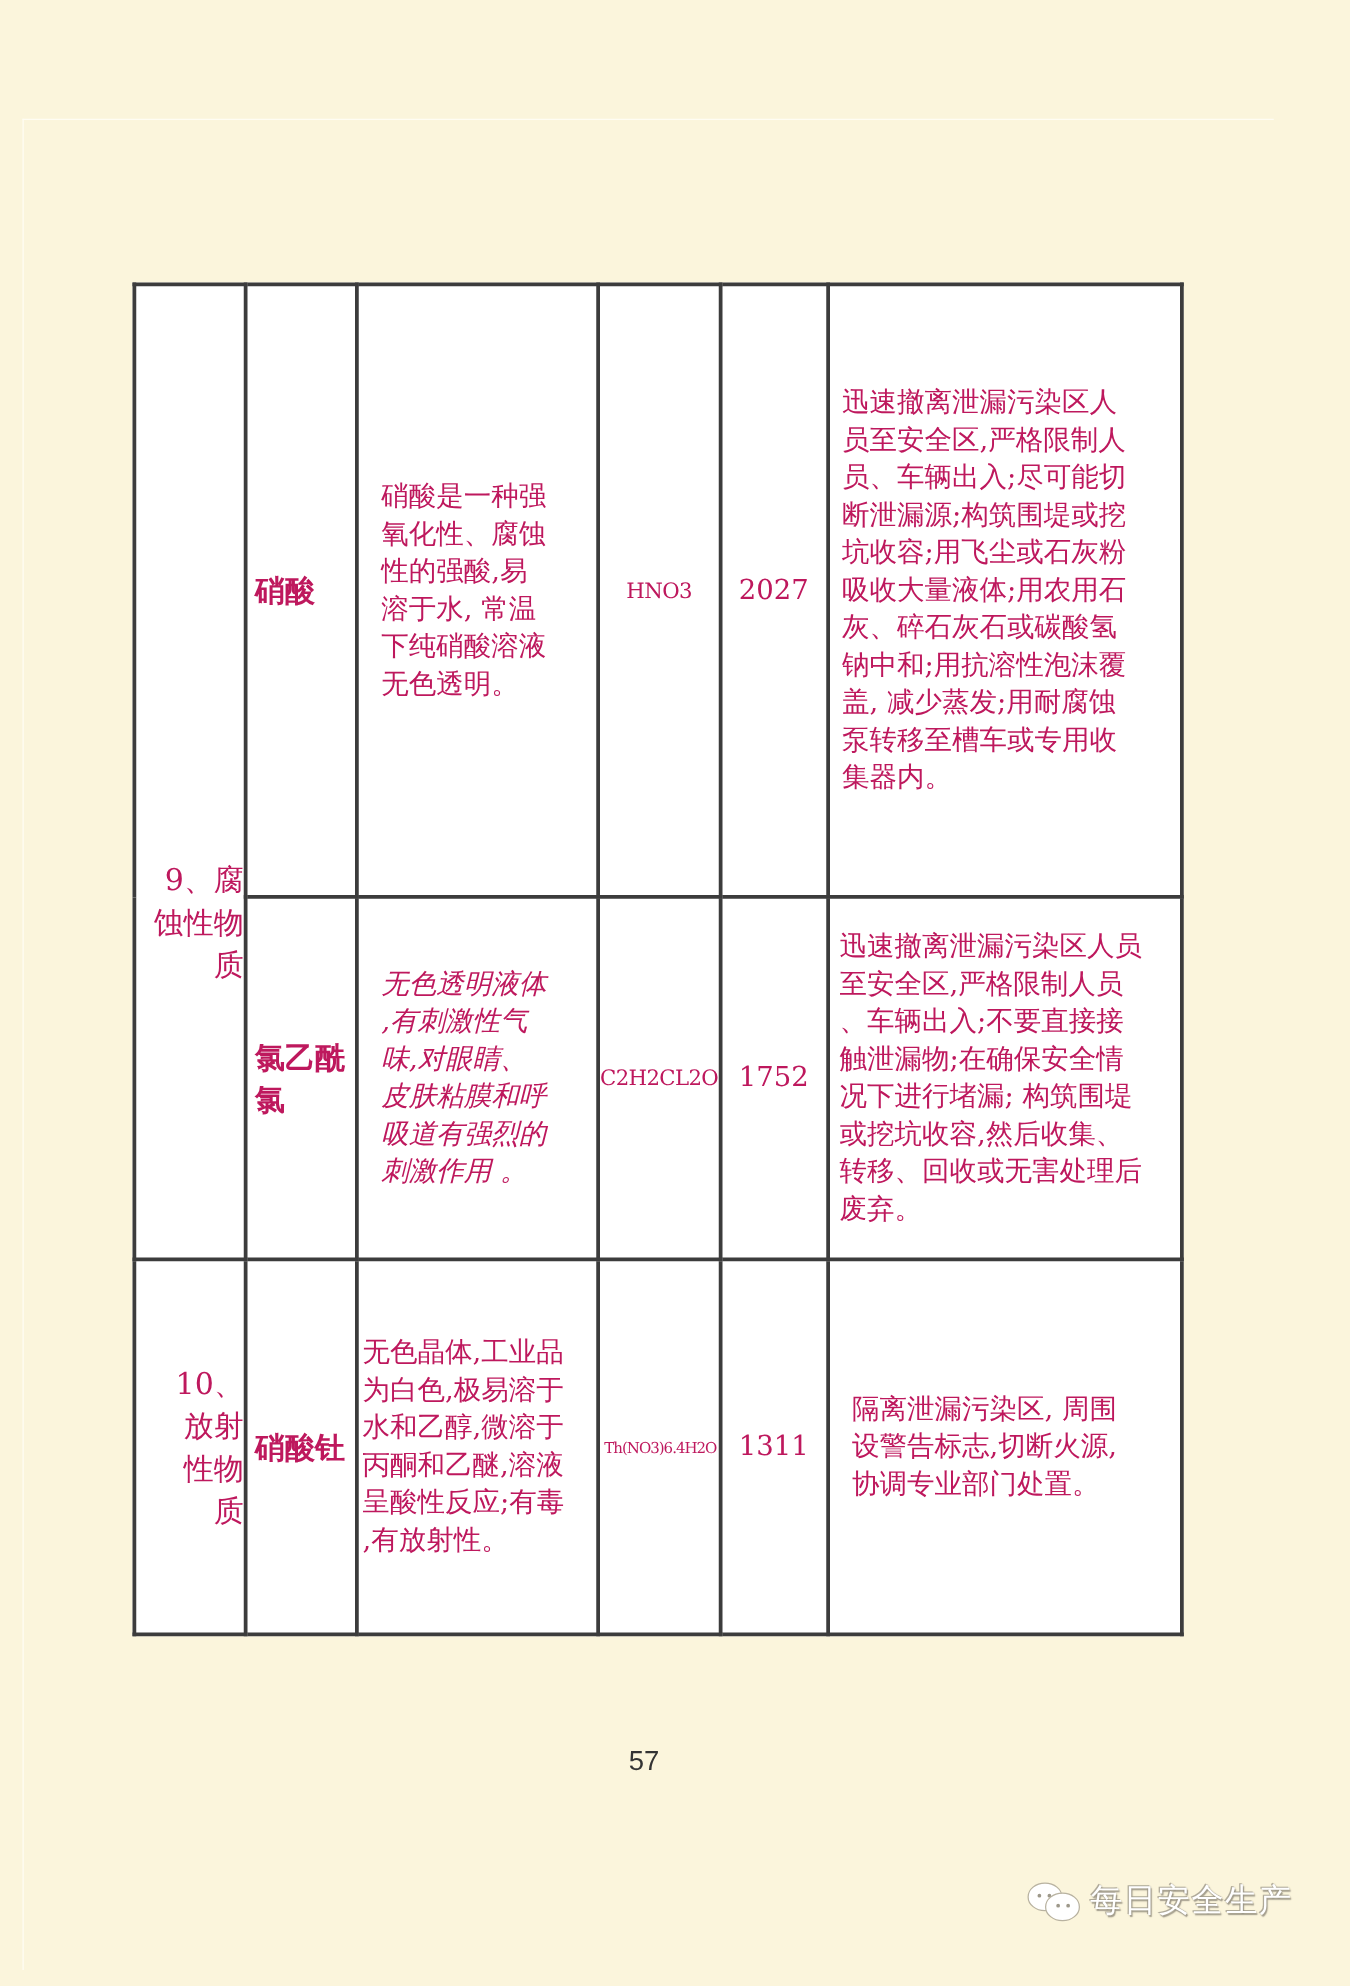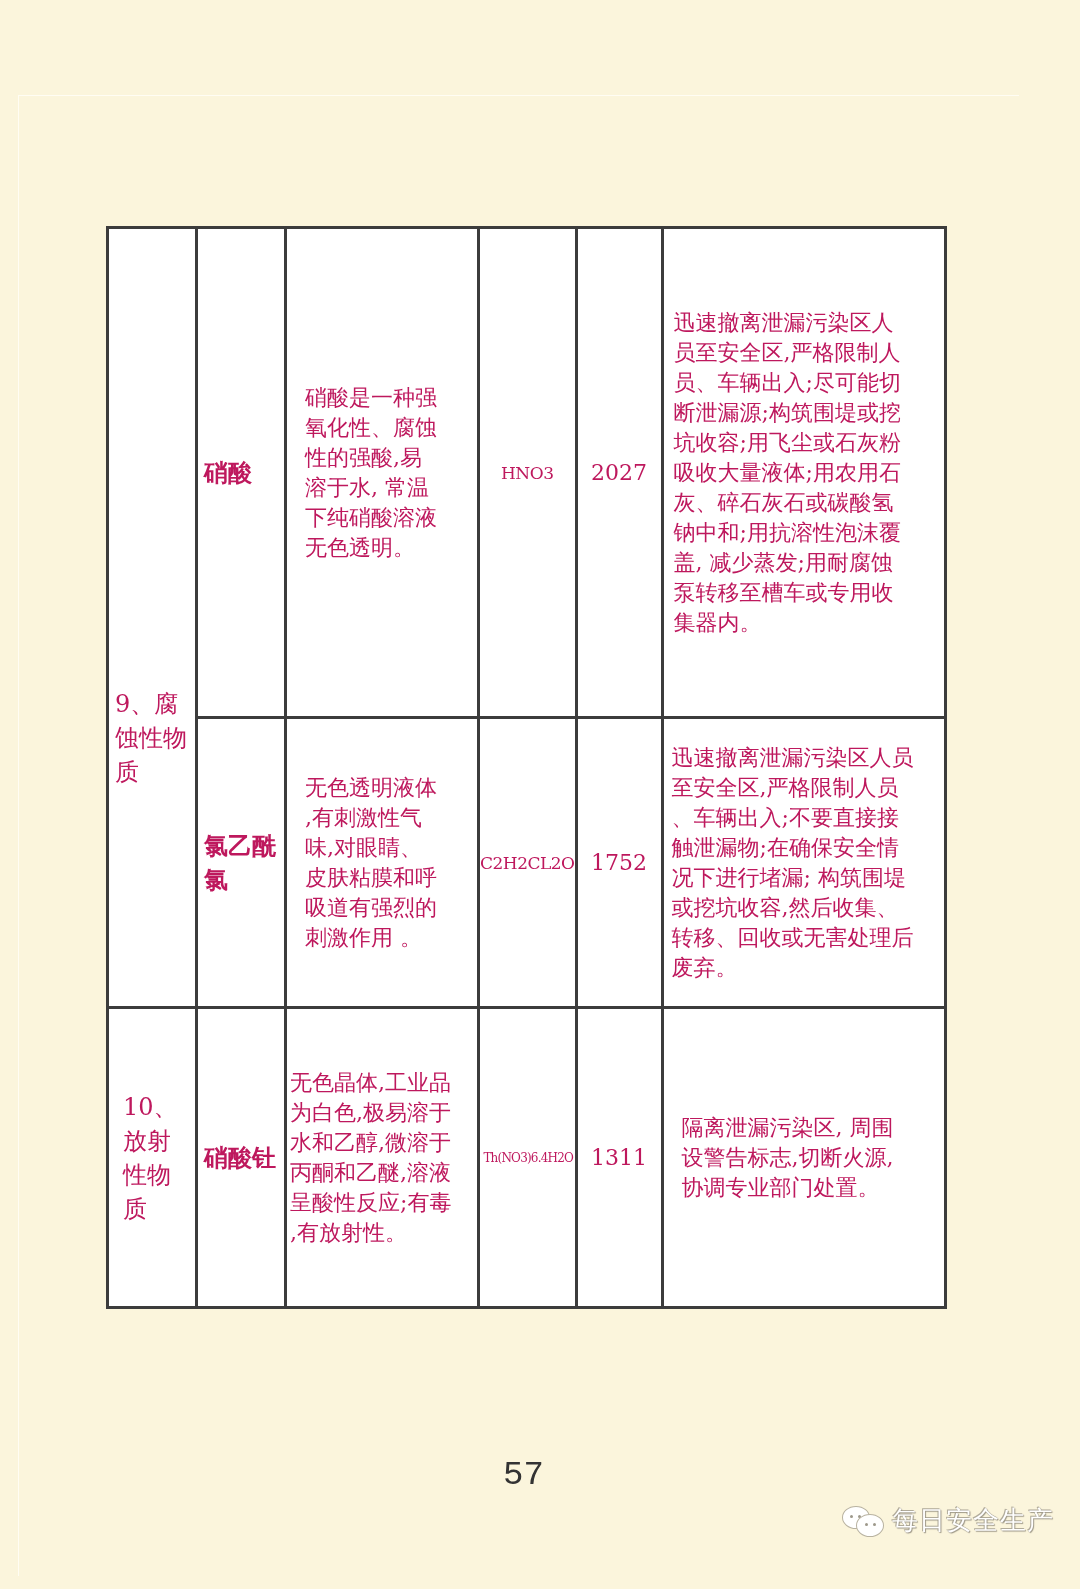--- a/index.html
+++ b/index.html
@@ -44,20 +44,21 @@
     .col-name { width: 89px; }
     .col-desc { width: 193px; }
     .col-formula { width: 87px; }
     .col-un { width: 86px; }
     .col-measure { width: 283px; }
 
     .cell-cat {
       padding-left: 6px !important;
       font-size: 24px !important;
       line-height: 34px !important;
+      text-align: right;
     }
     .cell-name {
       padding-left: 6px !important;
       font-size: 24px !important;
       line-height: 34px !important;
       font-weight: bold;
     }
     .cell-desc {
       padding-left: 18px !important;
       padding-right: 8px !important;
@@ -82,36 +83,36 @@
       padding-left: 8px !important;
       padding-right: 4px !important;
       font-size: 22px !important;
       line-height: 30px !important;
     }
     .row-1 { height: 490px; }
     .row-2 { height: 290px; }
     .row-3 { height: 300px; }
     .cell-measure.row1 { padding-left: 10px !important; }
     .cell-measure.row3 { padding-left: 18px !important; }
-    .cell-desc.row2 { padding-left: 18px !important; }
+    .cell-desc.row2 { padding-left: 18px !important; font-style: italic; }
     .cell-desc.row3 { padding-left: 3px !important; }
     .cell-cat.row3 { padding-left: 14px !important; }
     .text-block { display: block; white-space: pre-line; }
 
     .page-number {
       position: absolute;
       left: 503px;
-      top: 1456px;
-      font-family: Liberation Mono, monospace;
-      font-size: 34px;
+      top: 1396px;
+      font-family: Liberation Sans, sans-serif;
+      font-size: 22px;
       color: #333333;
     }
     .watermark {
       position: absolute;
-      left: 840px;
+      left: 820px;
       top: 1503px;
       display: flex;
       align-items: center;
       gap: 6px;
     }
     .wechat-icon {
       width: 46px;
       height: 34px;
       position: relative;
     }

